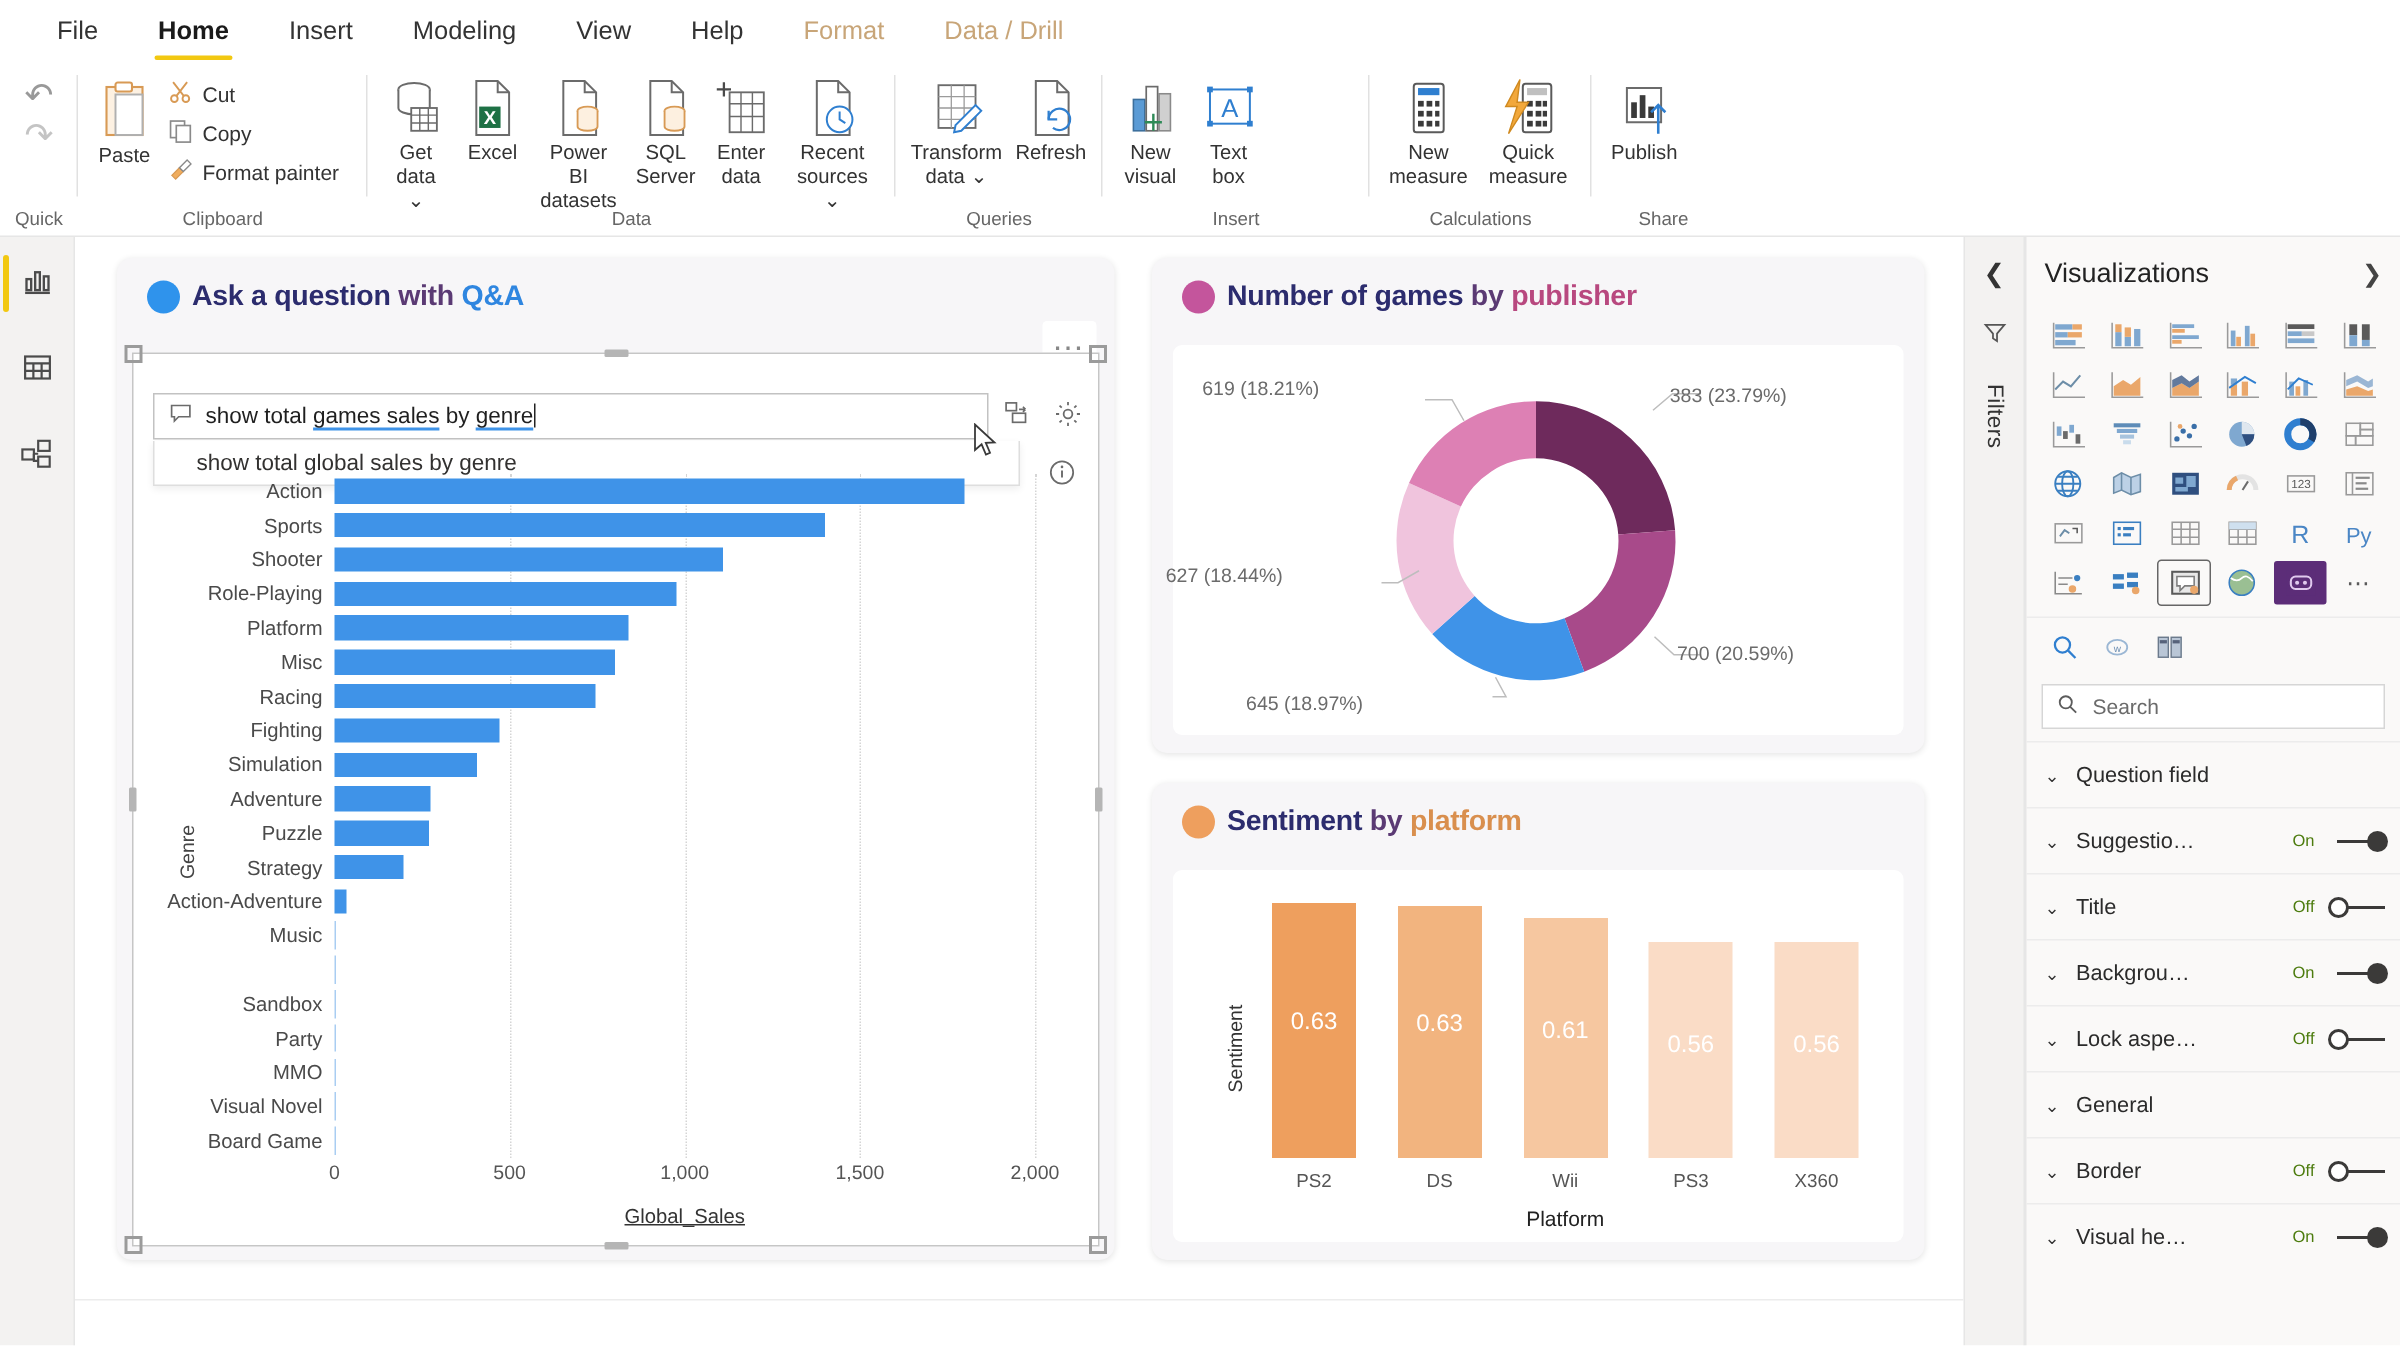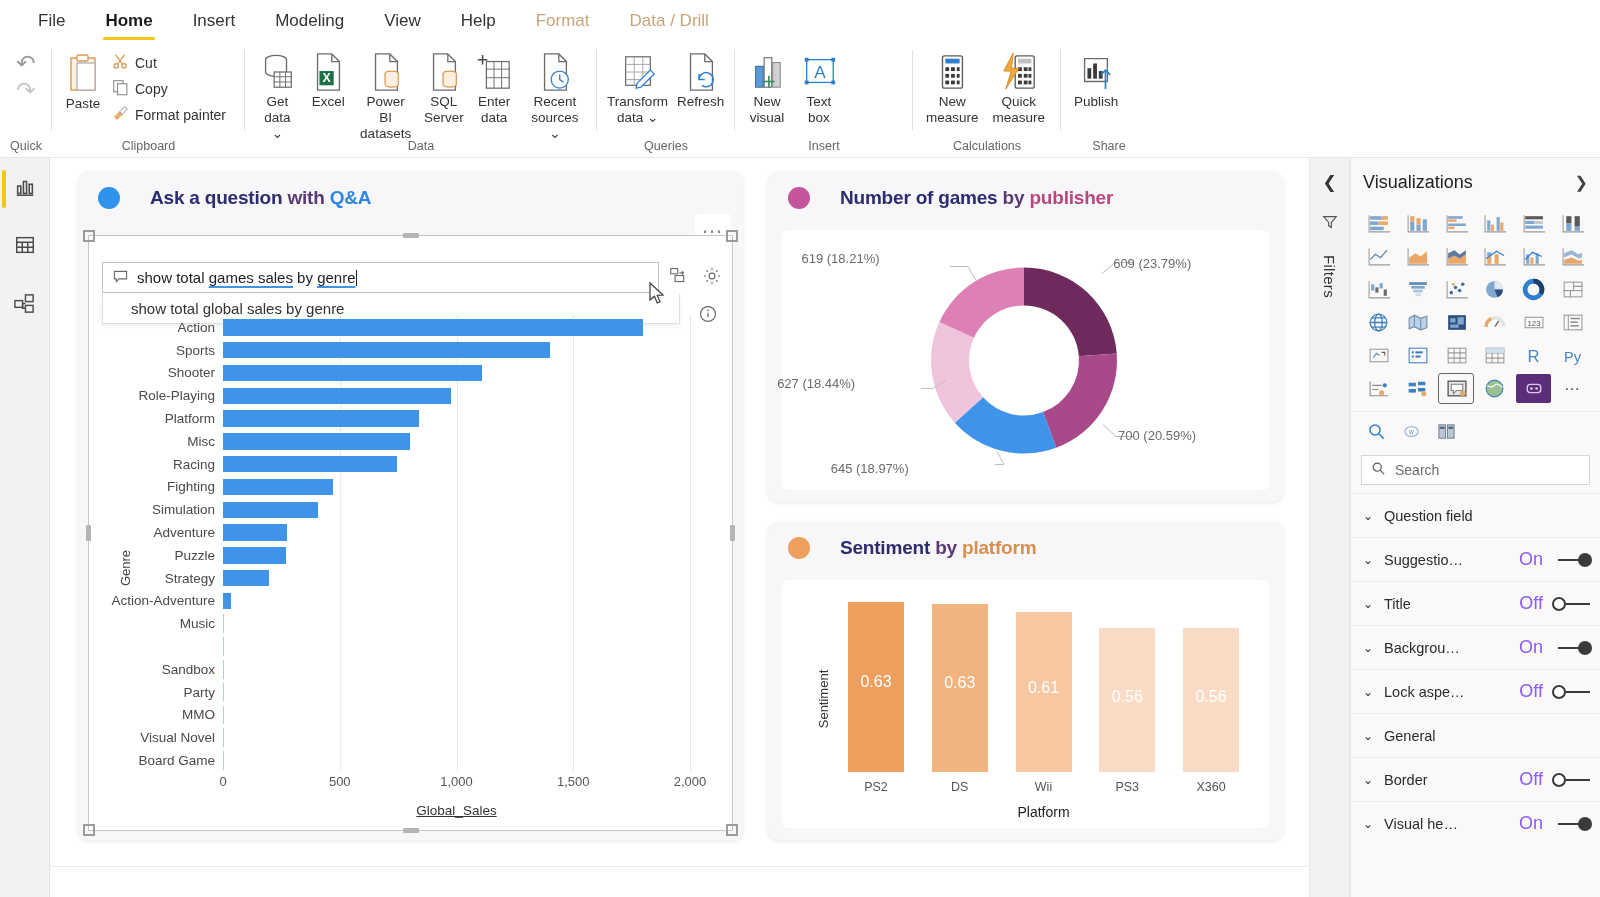--- a/index.html
+++ b/index.html
@@ -89,21 +89,21 @@
   }
   .canvas {
     position: absolute; left: 28px; top: 14px; right: 10px; bottom: 40px;
   }
 
   
   .card {
     position: absolute; background: #f7f6f8; border-radius: 10px;
     box-shadow: 0 1px 4px rgba(0,0,0,0.10);
   }
-  .card-hdr { display: flex; align-items: flex-end; gap: 30px; padding: 15px 20px 10px 20px; }
+  .card-hdr { display: flex; align-items: flex-end; gap: 8px; padding: 15px 20px 10px 20px; }
   .hdr-dot { width: 22px; height: 22px; border-radius: 50%; flex: 0 0 auto; }
   .hdr-title { font-size: 19px; font-weight: bold; letter-spacing: -0.2px; }
   .hdr-title .w1 { color: #2c2c6e; }
   .hdr-title .w2 { color: #5b3a74; }
   .hdr-title .w3 { color: #b8487f; }
   .hdr-title .w3o { color: #d98f4e; }
   .card-body { position: absolute; left: 14px; right: 14px; bottom: 12px; background: #fff; border-radius: 6px; }
 
   
   #qna-card { left: 0; top: 0; width: 665px; height: 668px; }
@@ -226,21 +226,21 @@
     margin: 2px 10px 8px 10px; height: 30px; background: #fff; border: 1px solid #d6d6d6;
     display: flex; align-items: center; gap: 9px; padding: 0 9px; font-size: 14px; color: #6b6b6b;
   }
   .fmt-row {
     display: flex; align-items: center; gap: 9px; height: 44px;
     padding: 0 8px 0 12px; border-top: 1px solid #ececec; font-size: 14.5px; color: #2b2b2b;
     cursor: pointer;
   }
   .fmt-chev { color: #333; font-size: 12px; width: 12px; }
   .fmt-name { flex: 1 1 auto; white-space: nowrap; overflow: hidden; }
-  .fmt-state { font-size: 18px; color: #8b5cf6; }
+  .fmt-state { font-size: 11px; color: #4d7c0f; }
   .toggle { width: 40px; height: 16px; position: relative; display: flex; align-items: center; }
   .toggle .track { position: absolute; left: 6px; right: 2px; height: 2px; background: #3b3a39; }
   .toggle .knob { position: absolute; width: 14px; height: 14px; border-radius: 50%; }
   .toggle.on .knob { right: 0; background: #3b3a39; }
   .toggle.off .knob { left: 0; background: #fff; border: 2px solid #3b3a39; }
 
   .canvas-bottom-line { position: absolute; left: 0; right: 0; bottom: 30px; height: 1px; background: #ececec; }
 </style>
 </head>
 <body>
@@ -754,21 +754,21 @@
                     <path d="M157.3459072920072 89.49435641640878 A93 93 0 0 1 241.99999999999997 35 L242 73 A55 55 0 0 0 191.93575162430534 105.22784519249981 Z" fill="#dd80b4"></path>
                   </g>
                 <g stroke="#bdbdbd" stroke-width="1" fill="none">
                   <path d="M320 41 L333 30 L352 30"></path>
                   <path d="M321 192 L334 204 L352 204"></path>
                   <path d="M215 219 L222 232 L213 232"></path>
                   <path d="M164 148 L150 156 L139 156"></path>
                   <path d="M194 48 L186 34 L168 34"></path>
                 </g>
               </svg>
-              <div class="donut-lbl" style="left:68%;top:10%">609 (23.79%)</div>
+              <div class="donut-lbl" style="left:68%;top:10%">383 (23.79%)</div>
               <div class="donut-lbl" style="left:69%;top:76%">700 (20.59%)</div>
               <div class="donut-lbl" style="left:10%;top:89%">645 (18.97%)</div>
               <div class="donut-lbl" style="left:-1%;top:56%">627 (18.44%)</div>
               <div class="donut-lbl" style="left:4%;top:8%">619 (18.21%)</div>
             </div>
           </div>
         </div>
 
         <div class="card" id="sent-card">
           <div class="card-hdr">

